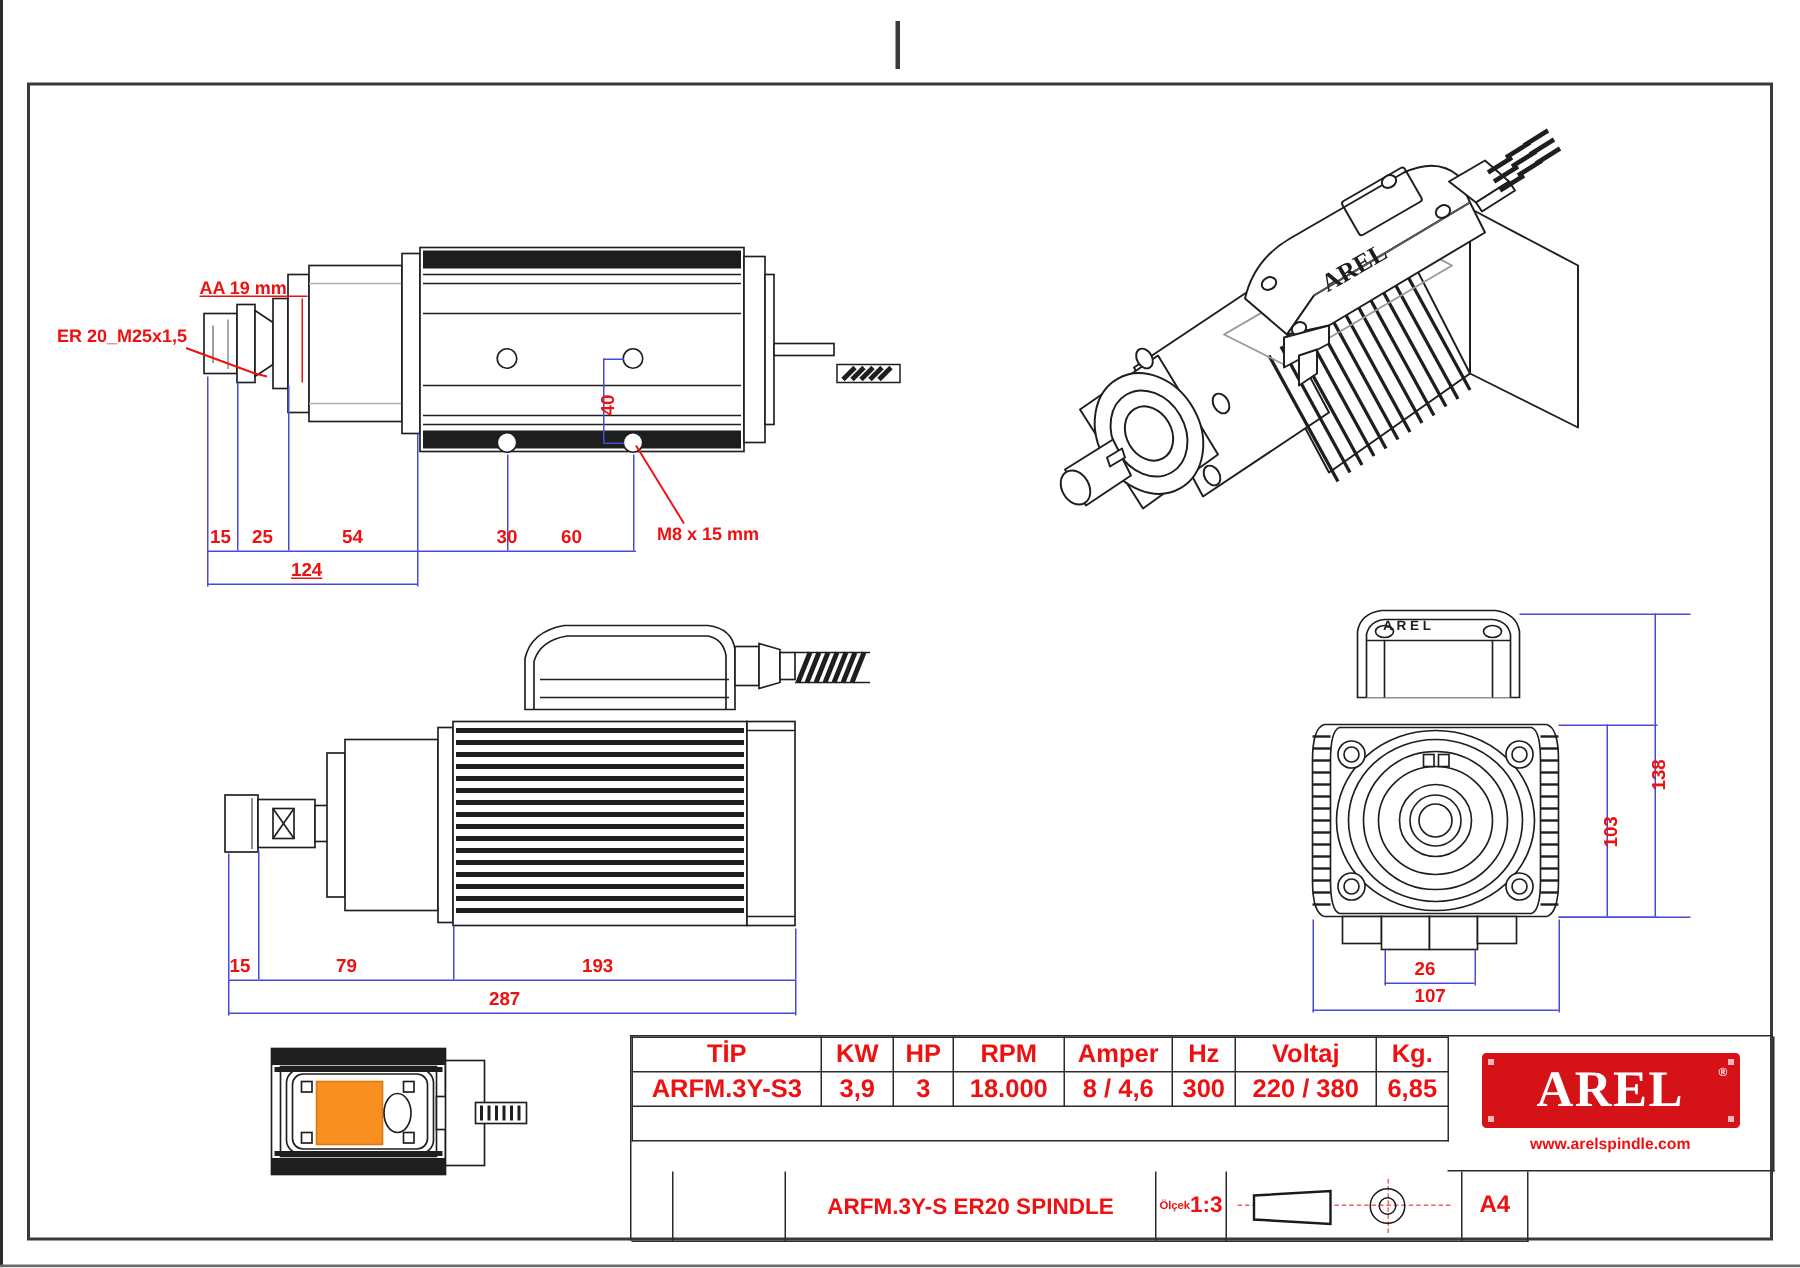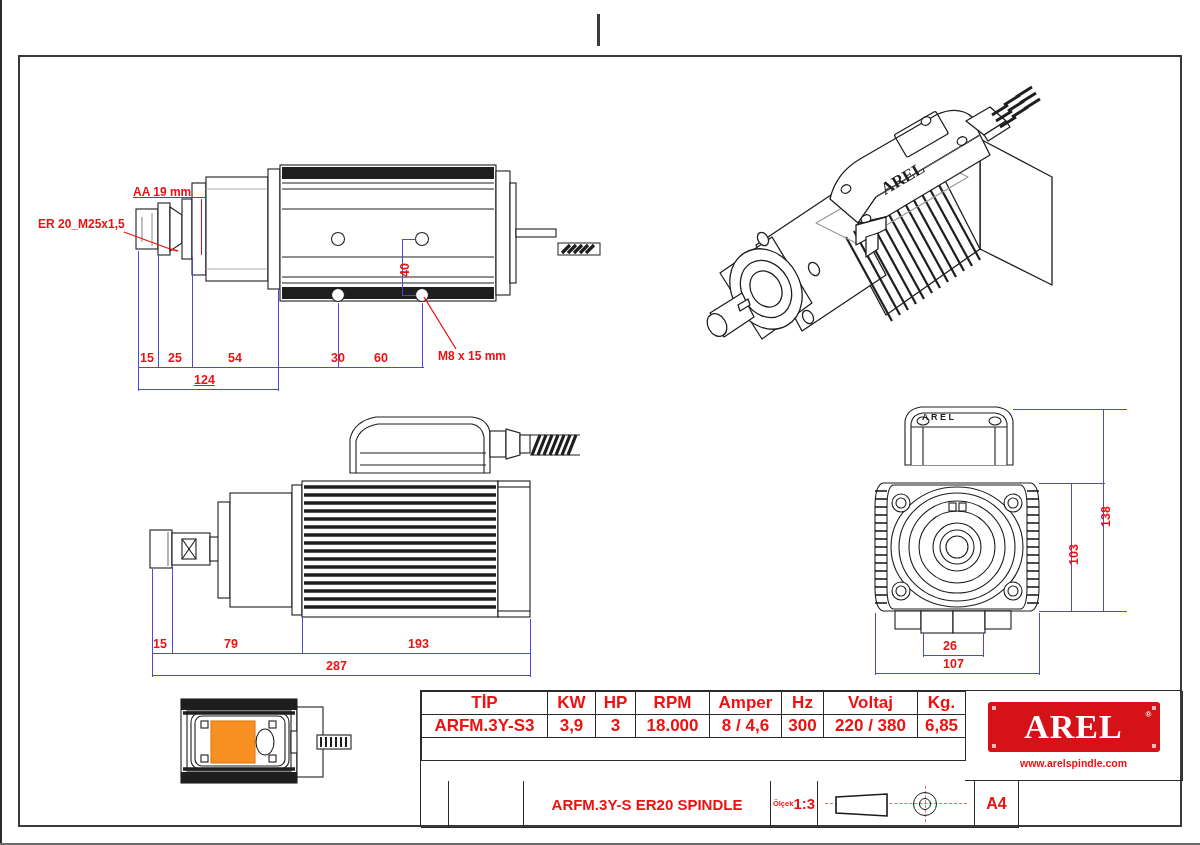--- a/index.html
+++ b/index.html
@@ -314,21 +314,21 @@
       </svg>
 
       <div class="dimline v" style="left:132px; top:182px; height:84px;"></div>
       <div class="dimline v" style="left:152px; top:180px; height:86px;"></div>
       <div class="dimline v" style="left:282px; top:230px; height:36px;"></div>
       <div class="dimline v" style="left:510px; top:232px; height:34px;"></div>
 
       <div class="dimline h" style="left:132px; top:266px; width:378px;"></div>
       <div class="dimtxt" style="left:133px; top:250px;">15</div>
       <div class="dimtxt" style="left:204px; top:250px;">79</div>
-      <div class="dimtxt" style="left:388px; top:250px;text-align:center;">193</div>
+      <div class="dimtxt" style="left:368px; top:250px;text-align:center;">193</div>
 
       <div class="dimline v" style="left:132px; top:266px; height:24px;"></div>
       <div class="dimline v" style="left:510px; top:266px; height:24px;"></div>
       <div class="dimline h" style="left:132px; top:288px; width:378px;"></div>
       <div class="dimtxt" style="left:306px; top:272px;">287</div>
     </div>
 
     <div class="view" style="left:660px; top:20px; width:440px; height:310px;">
       <svg width="440" height="310" viewBox="0 0 440 310">
         <g stroke="#1e1e1e" fill="#ffffff" stroke-width="1.3" stroke-linejoin="round">

